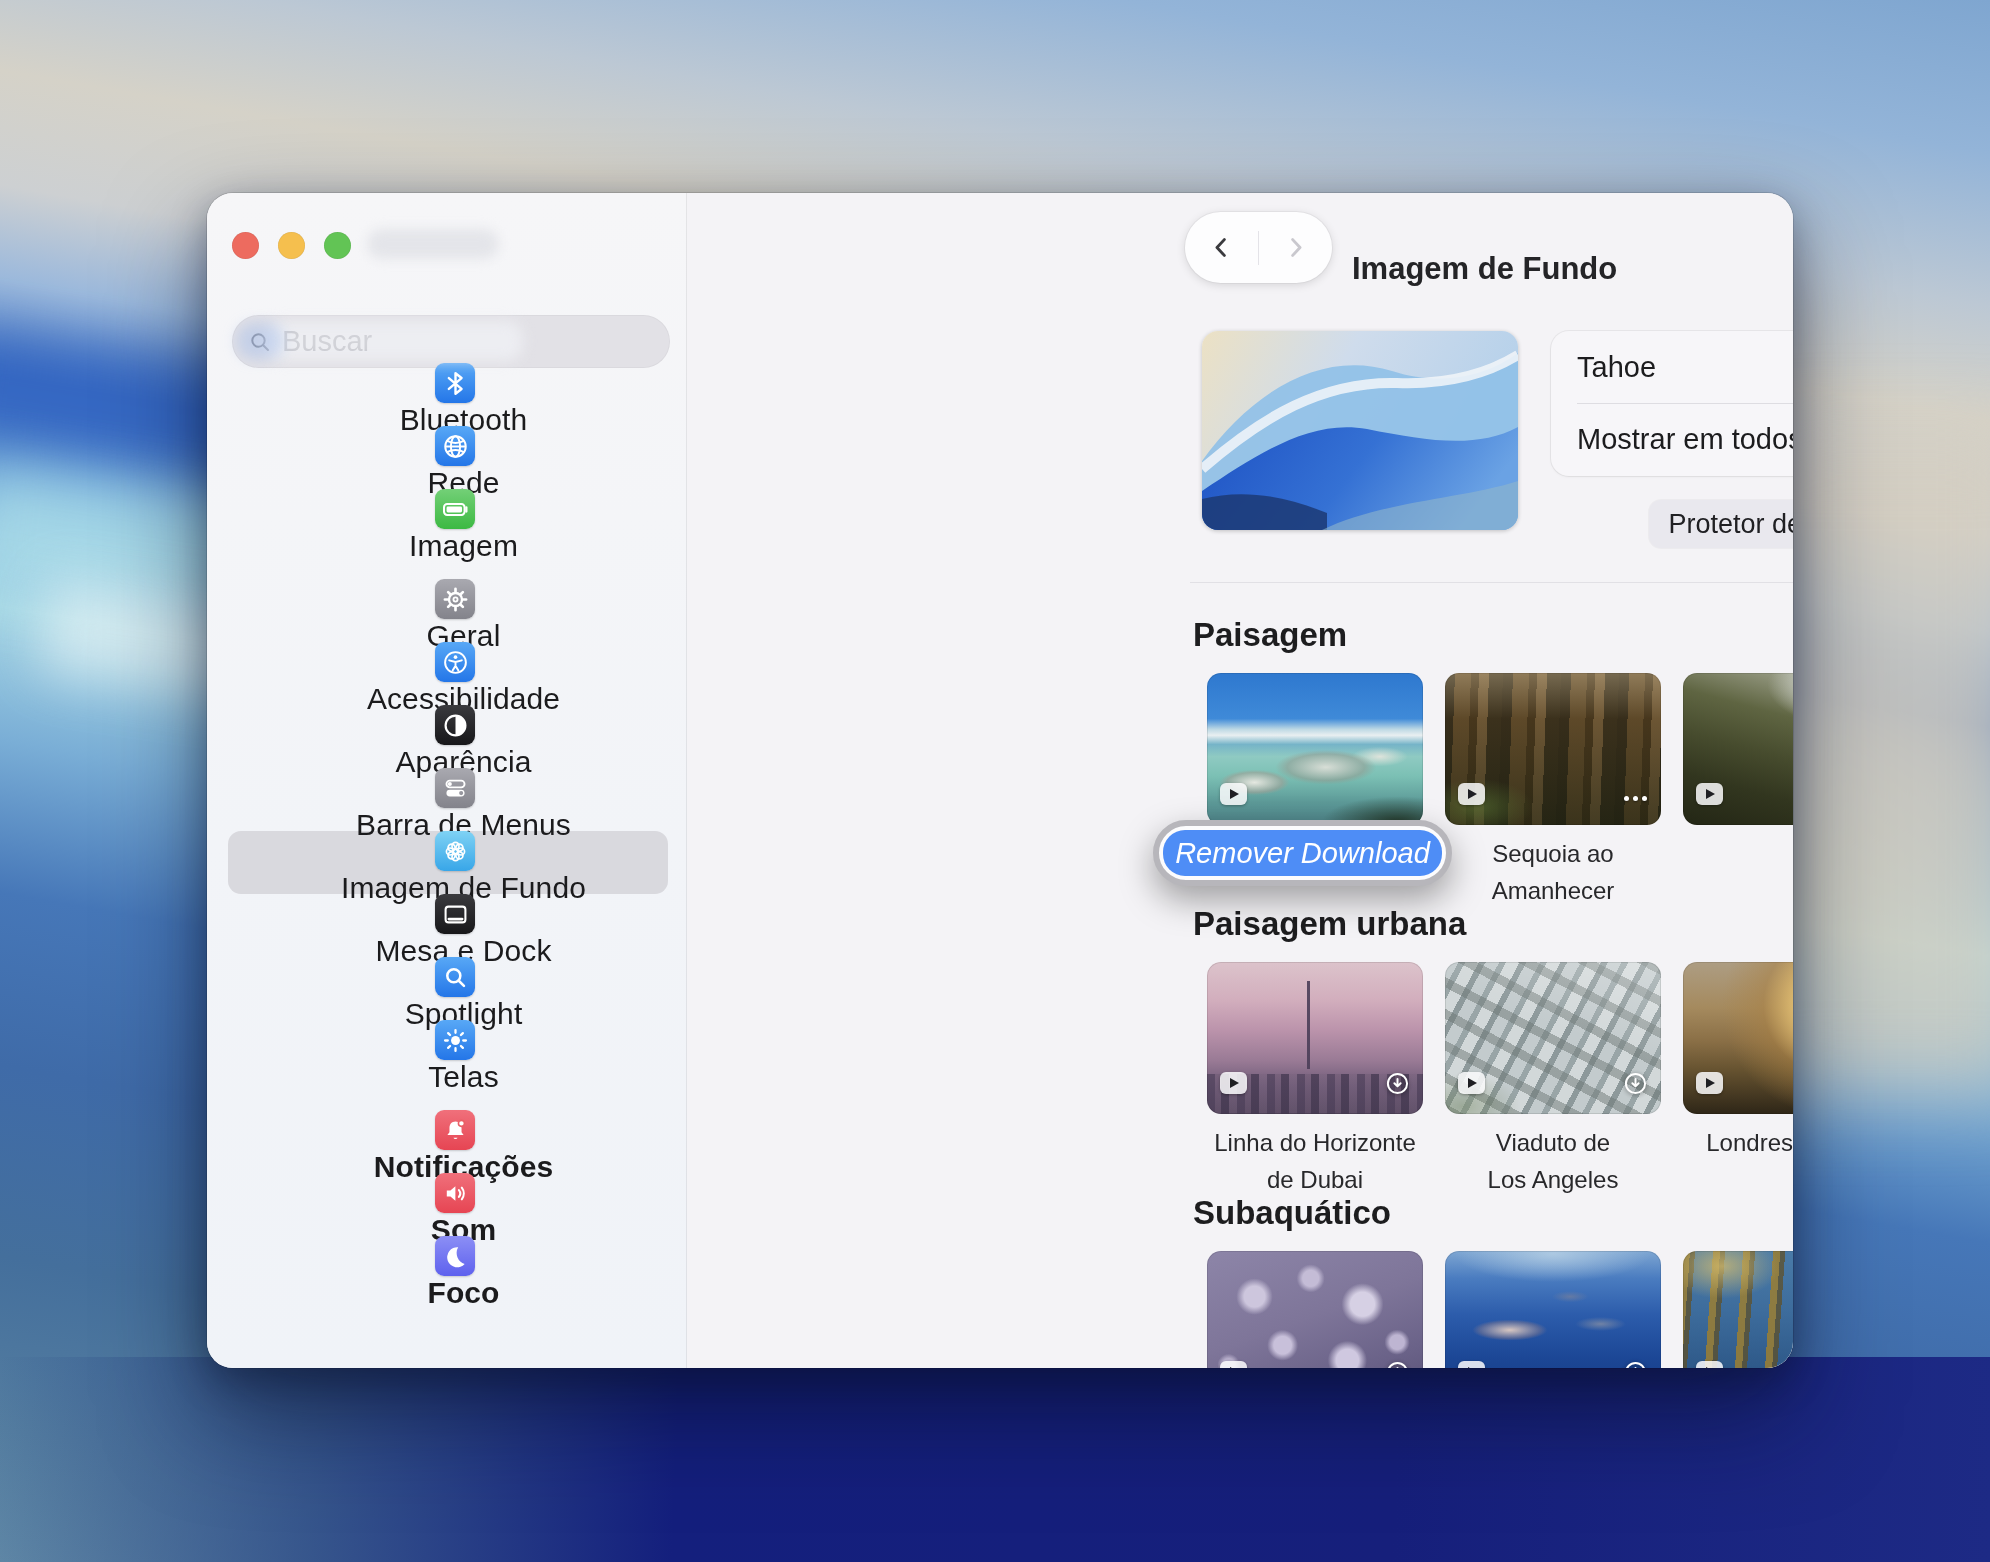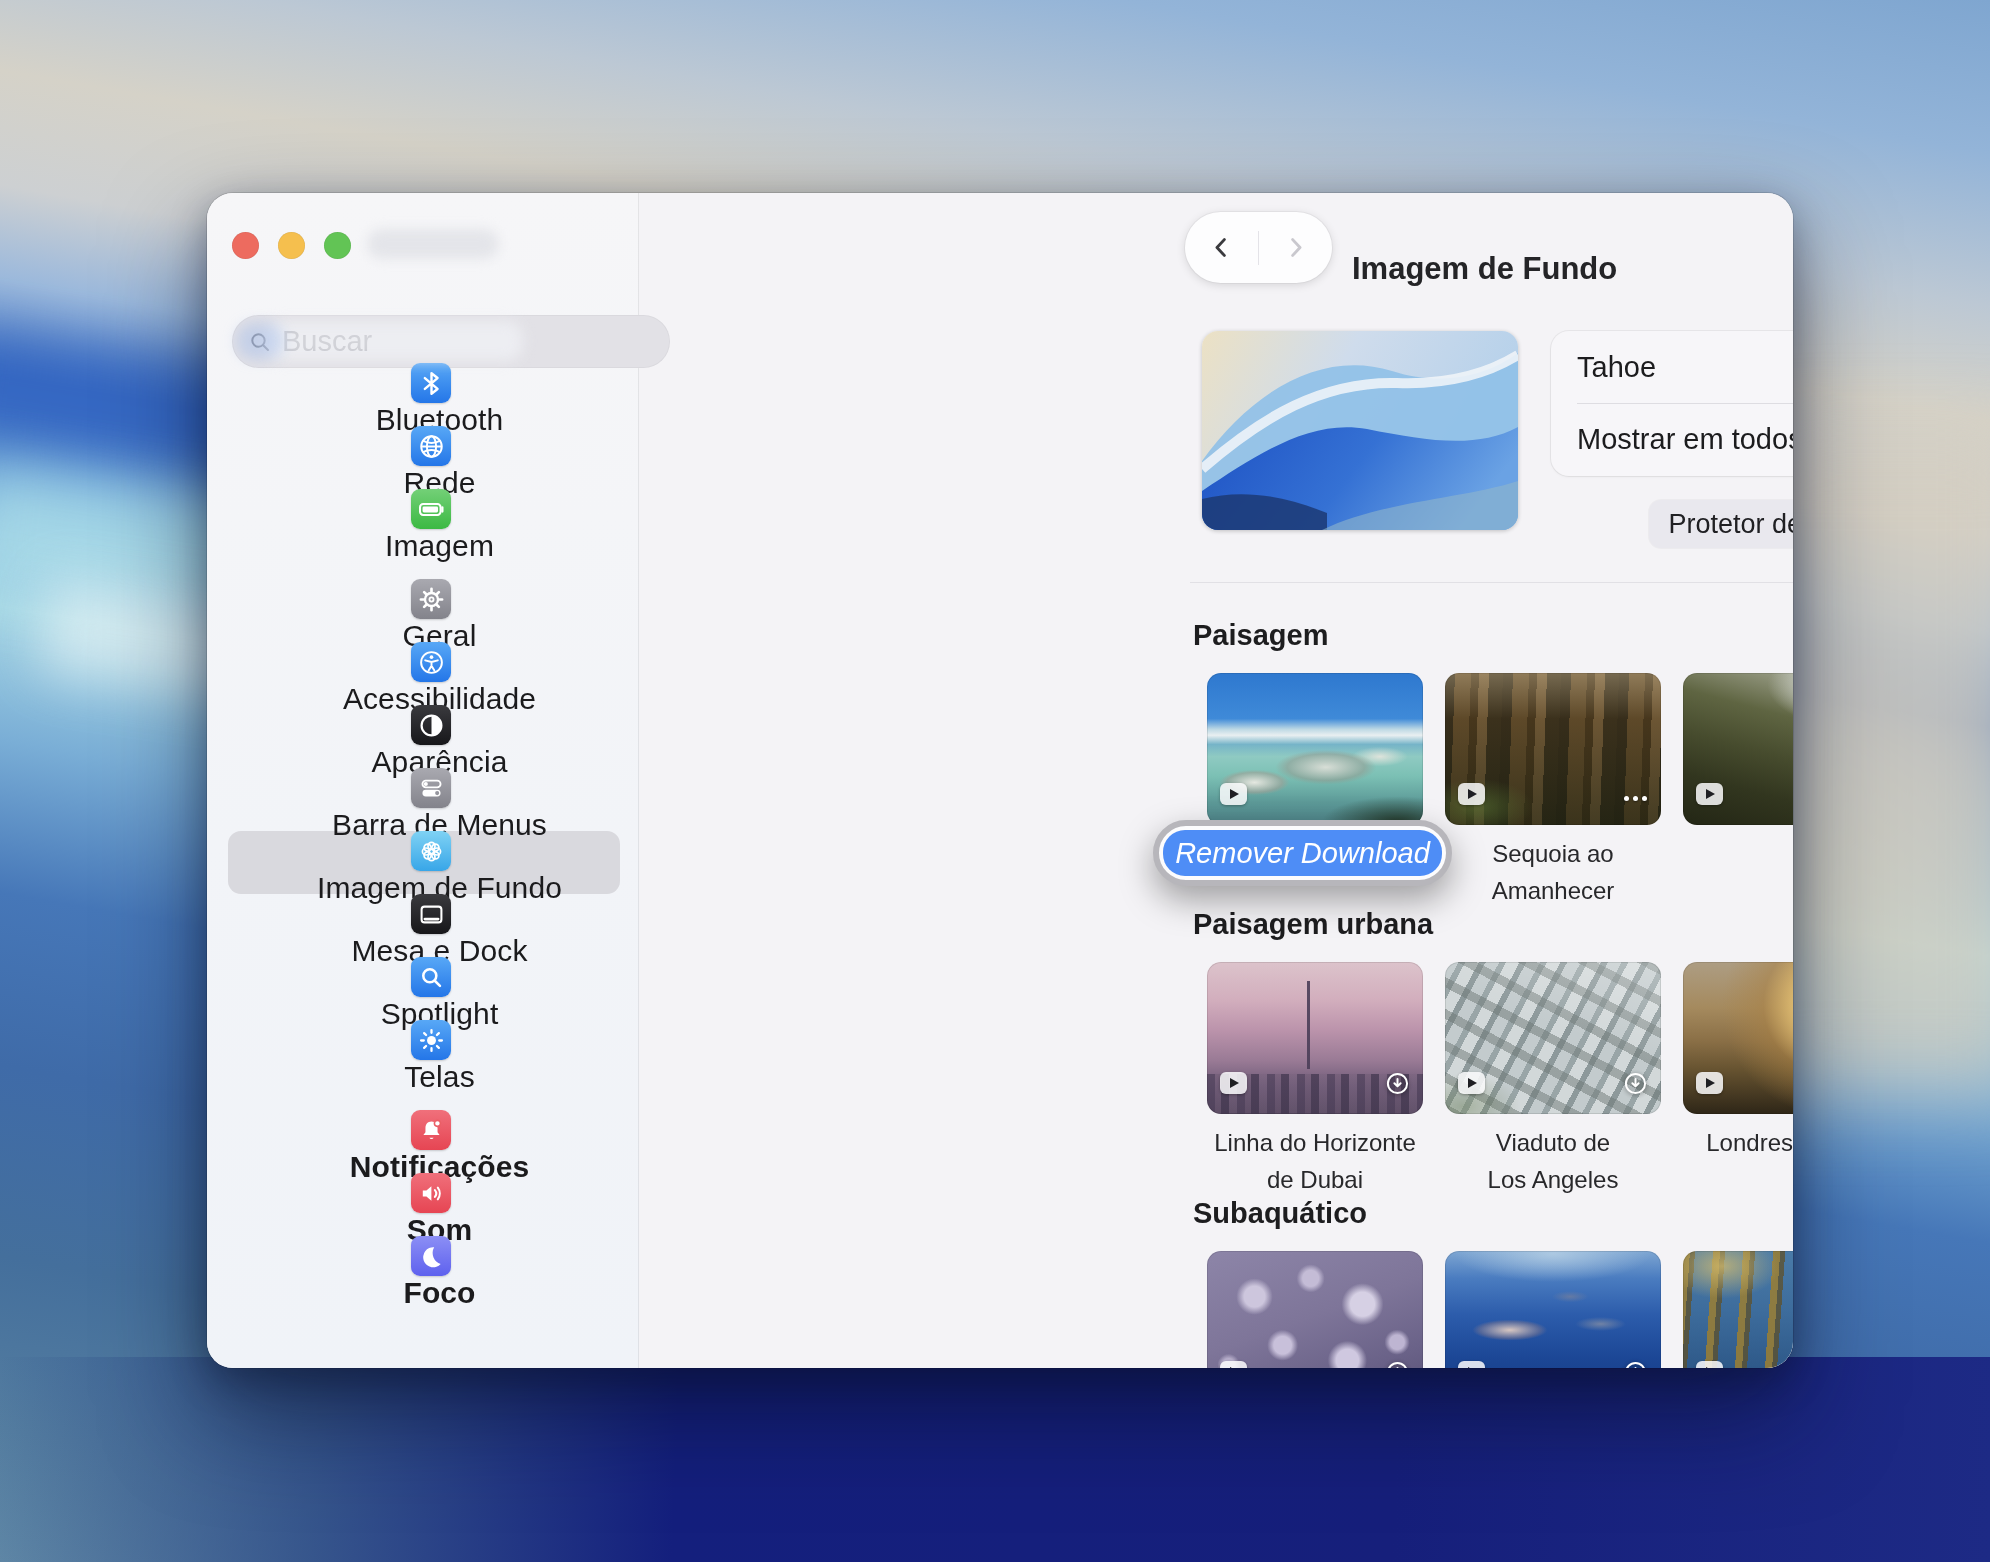--- a/index.html
+++ b/index.html
@@ -11,21 +11,21 @@
   .blob-cyan{left:-2%;top:34.5%;width:52%;height:8%;background:#aadce8;opacity:.85;filter:blur(30px);transform:rotate(8deg);}
   .blob-white{left:2%;top:41%;width:45%;height:6%;background:#e8f4f6;opacity:.65;filter:blur(26px);transform:rotate(8deg);}
   .blob-cream{left:48%;top:38%;width:55%;height:26%;background:radial-gradient(ellipse at 50% 50%,rgba(218,208,190,.9),rgba(218,208,190,.45) 55%,transparent 75%);filter:blur(28px);}
   .blob-tan-right{left:88%;top:28%;width:14%;height:42%;background:rgba(214,206,190,.75);filter:blur(40px);}
   .blob-navy{left:0;bottom:0;width:100%;height:205px;background:linear-gradient(92deg,rgba(77,112,150,0) 0%,rgba(45,74,134,.8) 16%,#141f7d 34%,#161f7b 70%,#1d2a85 100%);}
 
   
   #window{position:absolute;left:207px;top:193px;width:1586px;height:1175px;border-radius:26px;overflow:hidden;
     background:#f4f3f6;box-shadow:0 45px 100px rgba(8,14,40,.55),0 12px 36px rgba(8,14,40,.35),0 0 0 1px rgba(0,0,0,.12);}
   
-  #sidebar{position:absolute;left:0;top:0;bottom:0;width:432px;background:linear-gradient(180deg,#f6f6f8 0%,#f2f4f8 55%,#f0f3f8 100%);border-right:1px solid rgba(0,0,0,.07);padding-left:10px;}
+  #sidebar{position:absolute;left:0;top:0;bottom:0;width:480px;background:linear-gradient(180deg,#f6f6f8 0%,#f2f4f8 55%,#f0f3f8 100%);border-right:1px solid rgba(0,0,0,.07);padding-left:10px;}
   .tlight{position:absolute;top:39px;width:27px;height:27px;border-radius:50%;box-shadow:inset 0 0 1px rgba(0,0,0,.25);}
   .redact{position:absolute;border-radius:16px;pointer-events:none;}
   .redact.title{left:160px;top:36px;width:132px;height:30px;background:rgba(224,225,230,.8);filter:blur(6px);}
   .redact.search-smudge{left:58px;top:128px;width:258px;height:40px;background:rgba(241,243,247,.72);filter:blur(7px);z-index:3;}
   .redact.icon-smudge{left:30px;top:130px;width:46px;height:36px;background:rgba(152,182,235,.4);filter:blur(7px);z-index:3;}
   #search{position:absolute;left:25px;top:122px;width:438px;height:53px;border-radius:27px;background:#e2e1e6;display:flex;align-items:center;padding-left:16px;box-shadow:inset 0 0 0 1px rgba(0,0,0,.03);}
   #search svg{width:24px;height:24px;flex:0 0 auto;}
   #search .ph{margin-left:10px;font-size:29px;color:#81818a;}
   #side-nav{position:absolute;left:0;top:170px;right:0;}
   .side-group{margin-bottom:27px;}
@@ -54,21 +54,21 @@
   .card-sep{position:absolute;left:26px;right:18px;top:72px;height:1px;background:#dedde2;}
   .card-label{font-size:29px;color:#1c1c1e;}
 
   .hero-btn{position:absolute;top:307px;height:48px;border-radius:12px;background:#e9e8ee;border:none;font-size:27px;color:#202023;box-shadow:0 0 0 1px rgba(0,0,0,.03);cursor:default;}
   #btn-saver{left:962px;width:256px;}
   #hero-sep{position:absolute;left:503px;top:389px;width:1053px;height:1px;background:#e1e0e5;}
 
   
   #sections{position:absolute;left:480px;top:425px;width:1106px;}
   .sec-head{height:34px;margin:0 30px 21px 26px;display:flex;align-items:center;justify-content:space-between;}
-  .sec-title{font-size:29px;font-weight:700;color:#1d1d1f;}
+  .sec-title{font-size:33px;font-weight:700;color:#1d1d1f;}
   .thumb-row{margin-left:40px;display:flex;gap:22px;height:152px;}
   .thumb{position:relative;flex:0 0 216px;width:216px;height:152px;border-radius:14px;box-shadow:inset 0 0 0 1px rgba(0,0,0,.1);overflow:hidden;cursor:default;}
   .labels-row{margin:10px 0 0 40px;display:flex;gap:22px;height:72px;}
   .label-cell{flex:0 0 216px;width:216px;display:flex;justify-content:center;}
   .thumb-label{width:244px;margin:0 -14px;font-size:24px;line-height:37px;color:#28282b;text-align:center;white-space:pre-line;}
   .play-badge{position:absolute;left:13px;bottom:20px;width:27px;height:22px;border-radius:6px;background:rgba(252,252,253,.85);box-shadow:0 1px 3px rgba(0,0,0,.3);display:flex;align-items:center;justify-content:center;}
   .play-badge::after{content:"";border-left:9px solid #1f1f23;border-top:5.5px solid transparent;border-bottom:5.5px solid transparent;margin-left:2px;}
   .dl-badge{position:absolute;right:13px;bottom:18px;width:25px;height:25px;filter:drop-shadow(0 1px 2px rgba(0,0,0,.45));}
   .dots-badge{position:absolute;right:14px;bottom:24px;display:flex;gap:4px;}
   .dots-badge i{width:5px;height:5px;border-radius:50%;background:#fff;box-shadow:0 1px 2px rgba(0,0,0,.4);}

